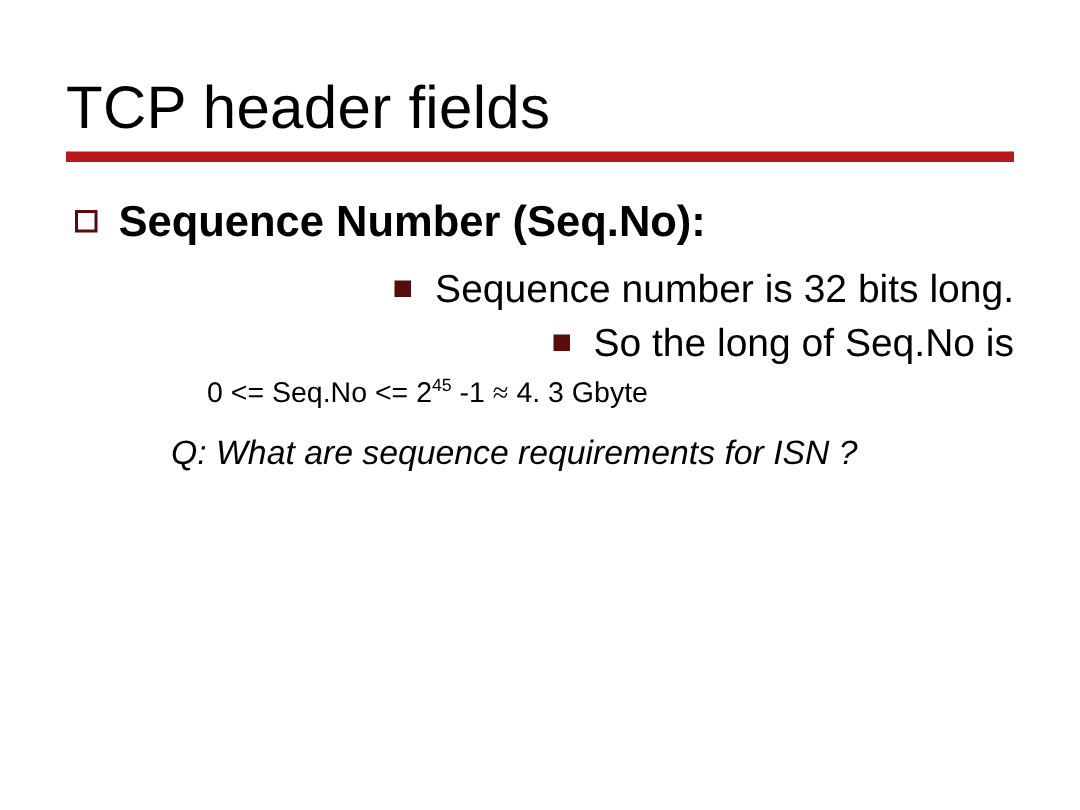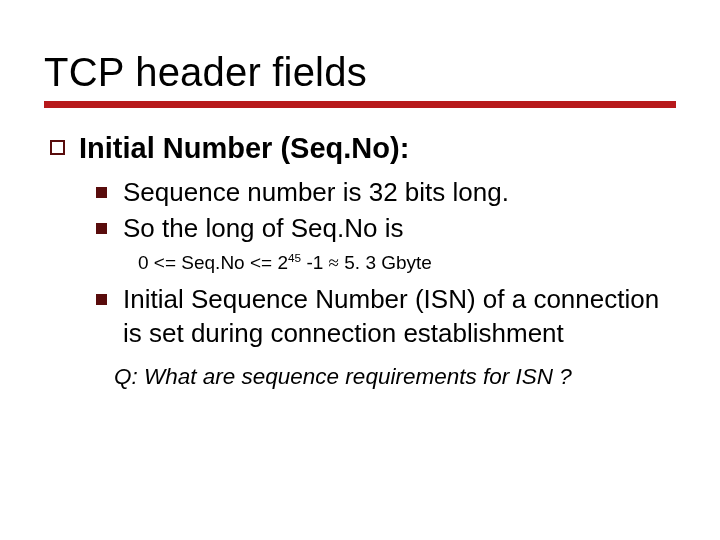--- a/index.html
+++ b/index.html
@@ -61,20 +61,21 @@
   }
   .lvl1 {
     margin-left: 6px;
   }
   .lvl2-wrap {
     margin-left: 52px;
     margin-top: 10px;
   }
   .lvl2-wrap .row {
     margin-bottom: 2px;
+    justify-content: flex-end;
   }
   .body {
     font-size: 26px;
     line-height: 1.28;
   }
   .formula-block {
     margin-left: 94px;
     margin-top: 6px;
     margin-bottom: 8px;
     font-size: 19px;
@@ -98,40 +99,36 @@
 </head>
 <body>
 
 <div class="slide">
 
   <h1 class="title">TCP header fields</h1>
   <div class="rule"></div>
 
   <div class="row lvl1">
     <span class="sq-open"></span>
-    <span class="h1">Initial Number (Seq.No):</span>
+    <span class="h1">Sequence Number (Seq.No):</span>
   </div>
 
   <div class="lvl2-wrap">
     <div class="row">
       <span class="sq-solid"></span>
       <span class="body">Sequence number is 32 bits long.</span>
     </div>
     <div class="row">
       <span class="sq-solid"></span>
       <span class="body">So the long of Seq.No is</span>
     </div>
   </div>
 
   <div class="formula-block">
-    <span>0 &lt;= Seq.No &lt;= 2</span><sup>45</sup><span> -1  </span><span class="approx">≈</span><span> 5. 3 Gbyte</span>
+    <span>0 &lt;= Seq.No &lt;= 2</span><sup>45</sup><span> -1  </span><span class="approx">≈</span><span> 4. 3 Gbyte</span>
   </div>
 
   <div class="lvl2-wrap" style="margin-top:0">
-    <div class="row" style="margin-top:4px">
-      <span class="sq-solid"></span>
-      <span class="body">Initial Sequence Number (ISN) of a connection is set during connection establishment</span>
-    </div>
   </div>
 
   <div class="question">Q: What are sequence requirements for ISN ?</div>
 
 </div>
 
 </body></html>

